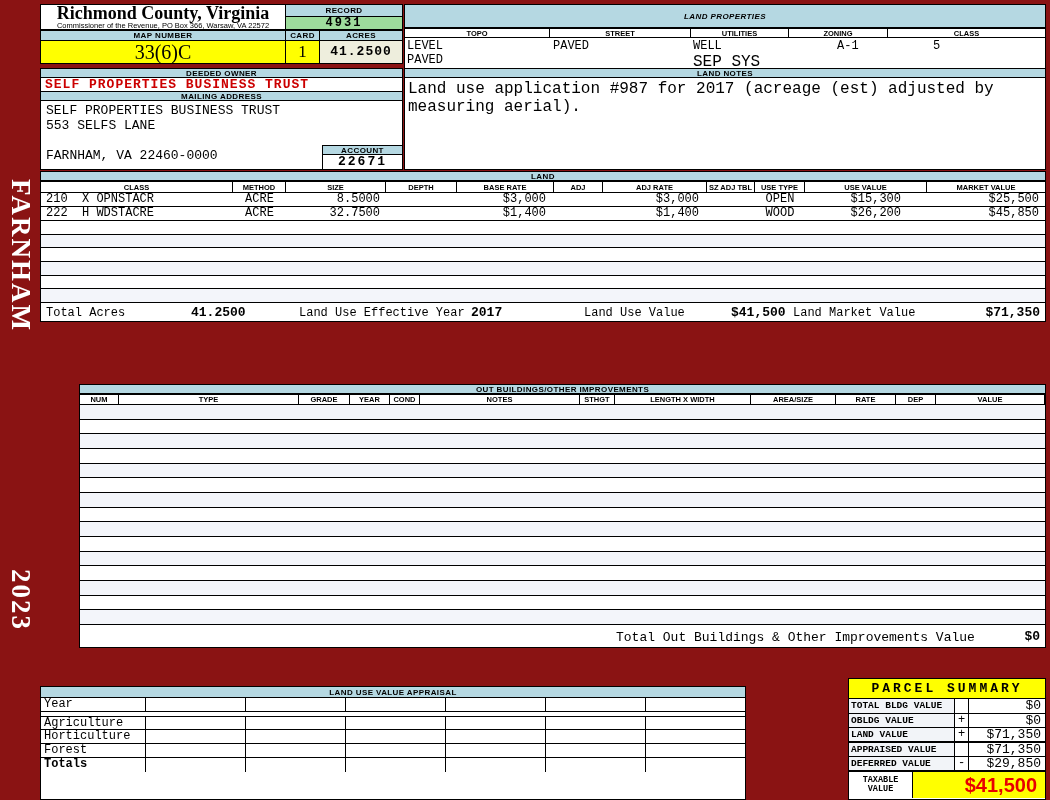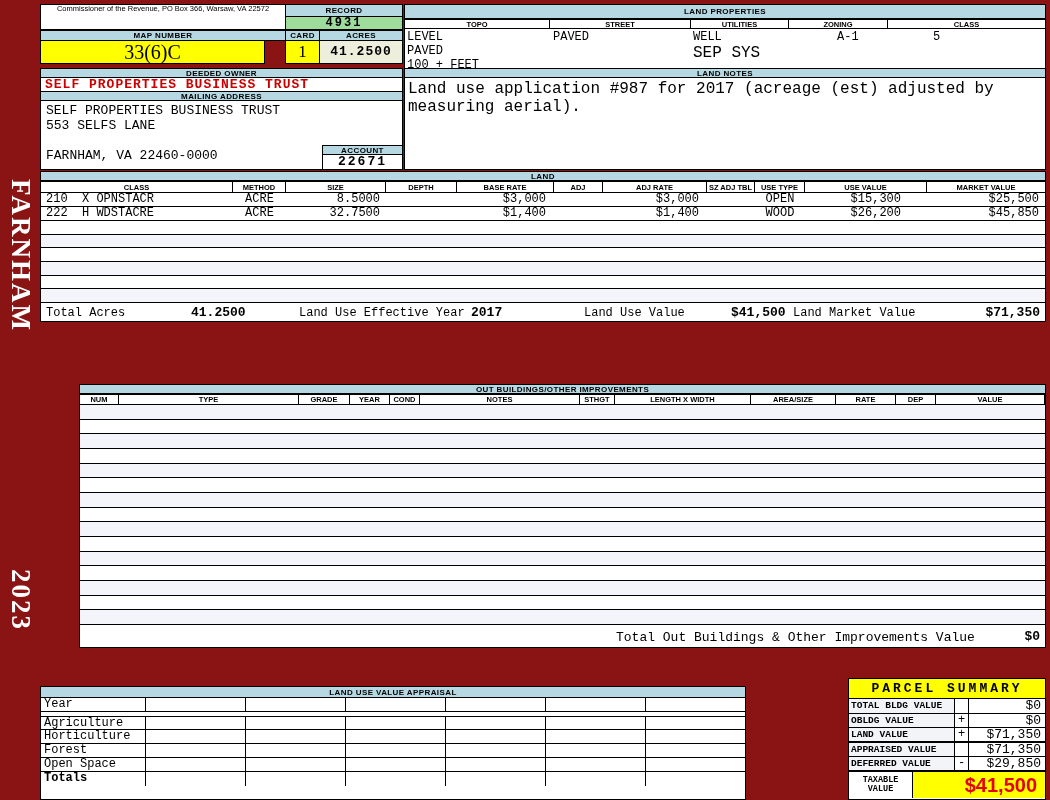--- a/index.html
+++ b/index.html
@@ -53,49 +53,50 @@
   .tot-lbl{font:12px "Liberation Mono","DejaVu Sans Mono",monospace;position:absolute;white-space:nowrap;}
   .tot-val{font:bold 13px "Liberation Mono","DejaVu Sans Mono",monospace;position:absolute;white-space:nowrap;}
 </style>
 </head>
 <body>
 
 <div class="abs vtext" style="left:2px;top:170px;height:170px;width:34px;">FARNHAM</div>
 <div class="abs vtext" style="left:2px;top:560px;height:80px;width:34px;">2023</div>
 
 <div class="abs panel" style="left:40px;top:4px;width:246px;height:26px;text-align:center;">
+  <div class="serif" style="font-size:18px;font-weight:600;line-height:17px;">Richmond County, Virginia</div>
   <div style="font-size:7.5px;line-height:8px;">Commissioner of the Revenue, PO Box 366, Warsaw, VA 22572</div>
 </div>
 
 <div class="abs bar" style="left:285px;top:4px;width:118px;height:13px;">RECORD</div>
 <div class="abs mono" style="left:285px;top:16px;width:118px;height:14px;background:#9edc9c;border:1px solid #000;font-weight:bold;font-size:12px;line-height:12px;text-align:center;letter-spacing:2px;">4931</div>
 
 <div class="abs bar" style="left:40px;top:30px;width:246px;height:11px;">MAP NUMBER</div>
-<div class="abs serif" style="left:40px;top:40px;width:225px;height:24px;background:#ffff00;border:1px solid #000;font-size:20px;line-height:22px;text-align:center;">33(6)C</div>
+<div class="abs serif" style="left:40px;top:40px;width:246px;height:24px;background:#ffff00;border:1px solid #000;font-size:20px;line-height:22px;text-align:center;">33(6)C</div>
 <div class="abs bar" style="left:285px;top:30px;width:35px;height:11px;">CARD</div>
 <div class="abs serif" style="left:285px;top:40px;width:35px;height:24px;background:#ffff00;border:1px solid #000;font-size:17px;line-height:22px;text-align:center;">1</div>
 <div class="abs bar" style="left:319px;top:30px;width:84px;height:11px;">ACRES</div>
 <div class="abs mono" style="left:319px;top:40px;width:84px;height:24px;background:#eeeedd;border:1px solid #000;font-weight:bold;font-size:13px;line-height:22px;text-align:center;letter-spacing:1px;">41.2500</div>
 
 <div class="abs bar" style="left:40px;top:68px;width:363px;height:10px;">DEEDED OWNER</div>
 <div class="abs mono" style="left:40px;top:77px;width:363px;height:15px;background:#fff;border:1px solid #000;color:#c00;font-weight:bold;font-size:13px;line-height:13px;padding-left:4px;letter-spacing:1px;">SELF PROPERTIES BUSINESS TRUST</div>
 
 <div class="abs bar" style="left:40px;top:91px;width:363px;height:10px;">MAILING ADDRESS</div>
 <div class="abs panel mono" style="left:40px;top:100px;width:363px;height:70px;font-size:13px;padding:2px 0 0 5px;">
   <div style="height:15px;">SELF PROPERTIES BUSINESS TRUST</div>
   <div style="height:15px;">553 SELFS LANE</div>
   <div style="height:15px;"></div>
   <div style="height:15px;">FARNHAM, VA 22460-0000</div>
 </div>
 
 <div class="abs bar" style="left:322px;top:145px;width:81px;height:10px;">ACCOUNT</div>
 <div class="abs mono" style="left:322px;top:154px;width:81px;height:16px;background:#fff;border:1px solid #000;font-weight:bold;font-size:13px;line-height:14px;text-align:center;letter-spacing:2px;">22671</div>
 
 <div class="abs" style="left:404px;top:4px;width:642px;height:64px;">
-  <div class="bar" style="height:15px;">LAND PROPERTIES</div>
+  <div class="bar" style="height:24px;font-style:italic;">LAND PROPERTIES</div>
   <div class="chrow" style="height:10px;">
     <div class="ch pc0">TOPO</div>
     <div class="ch pc1">STREET</div>
     <div class="ch pc2">UTILITIES</div>
     <div class="ch pc3">ZONING</div>
     <div class="ch pc4">CLASS</div>
   </div>
   <div style="height:44px;background:#fff;border:1px solid #000;border-top:none;position:relative;box-sizing:border-box;" class="mono">
     <span class="abs" style="left:2px;top:1px;font-size:12px;">LEVEL</span>
     <span class="abs" style="left:2px;top:15px;font-size:12px;">PAVED</span>
@@ -254,31 +255,20 @@
     <div class="ap-label">Forest</div>
     <div class="ap-cells">
         <div class="ap-cell"></div>
         <div class="ap-cell"></div>
         <div class="ap-cell"></div>
         <div class="ap-cell"></div>
         <div class="ap-cell"></div>
         <div class="ap-cell"></div>
       </div>
   </div>
-  <div class="ap-row" style="border-bottom:1px solid #000;">
-    <div class="ap-label">Open Space</div>
-    <div class="ap-cells">
-        <div class="ap-cell"></div>
-        <div class="ap-cell"></div>
-        <div class="ap-cell"></div>
-        <div class="ap-cell"></div>
-        <div class="ap-cell"></div>
-        <div class="ap-cell"></div>
-      </div>
-  </div>
   <div class="ap-row">
     <div class="ap-label" style="font-weight:bold;">Totals</div>
     <div class="ap-cells">
         <div class="ap-cell"></div>
         <div class="ap-cell"></div>
         <div class="ap-cell"></div>
         <div class="ap-cell"></div>
         <div class="ap-cell"></div>
         <div class="ap-cell"></div>
       </div>

